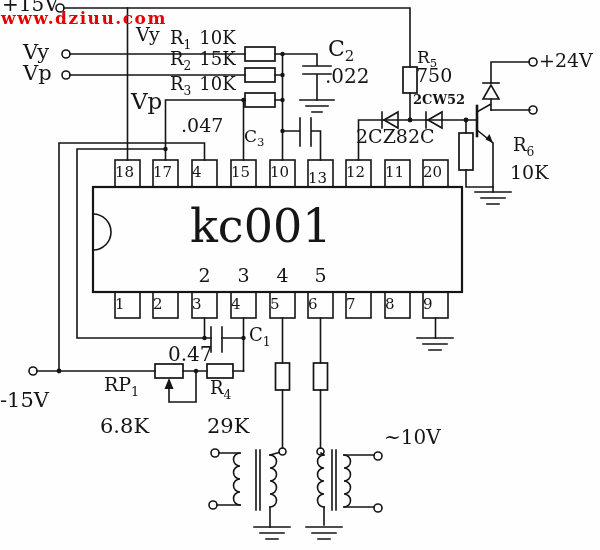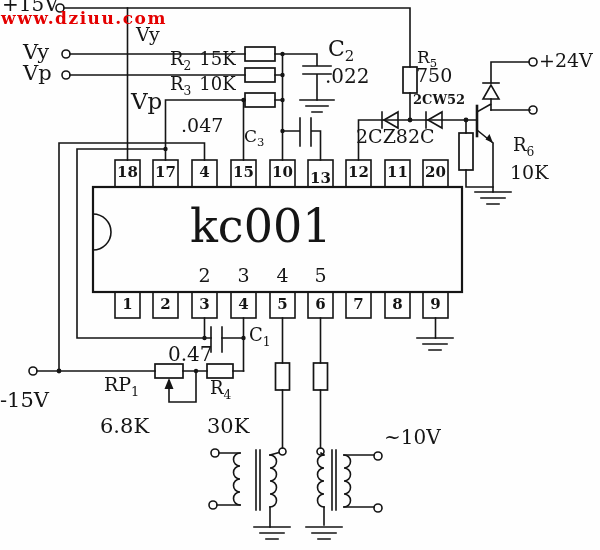--- a/index.html
+++ b/index.html
@@ -2,21 +2,21 @@
 <html><head>
 <meta charset="utf-8">
 <style>
   html,body{margin:0;padding:0;background:#fff;}
   #stage{position:relative;width:600px;height:550px;background:#fefefe;overflow:hidden;
          font-family:"DejaVu Serif", serif;color:#151515;}
   #stage svg{position:absolute;left:0;top:0;}
   .lbl{position:absolute;white-space:nowrap;line-height:1.05;color:#151515;}
   .lbl sub{font-size:68%;}
   .lbl .val{margin-left:8px;}
-  .pin-num{position:absolute;width:25px;text-align:center;font-size:15px;font-weight:bold;}
+  .pin-num{position:absolute;width:25px;font-size:15px;font-weight:normal;}
   .inner-num{position:absolute;width:25px;text-align:center;font-size:19px;}
   .watermark{position:absolute;font-family:"DejaVu Serif",serif;font-weight:bold;
              letter-spacing:1.5px;}
   .ic-name{position:absolute;text-align:left;}
 </style>
 </head>
 <body>
 
 <div id="stage">
 
@@ -162,20 +162,21 @@
 </svg>
 
 <div class="watermark" style="left:1px;top:8px;font-size:17px;color:#e40000">www.dziuu.com</div>
 
 <div class="lbl" style="left:2px;top:-6px;font-size:20px">+15V</div>
 <div class="lbl" style="left:23px;top:41px;font-size:21px">Vy</div>
 <div class="lbl" style="left:23px;top:62px;font-size:21px">Vp</div>
 <div class="lbl" style="left:136px;top:25px;font-size:19px">Vy</div>
 <div class="lbl" style="left:131px;top:89px;font-size:23px">Vp</div>
 
+<div class="lbl" style="left:170px;top:29px;font-size:18px"><span>R</span><sub>1</sub><span class="val">10K</span></div>
 <div class="lbl" style="left:170px;top:50px;font-size:18px"><span>R</span><sub>2</sub><span class="val">15K</span></div>
 <div class="lbl" style="left:170px;top:75px;font-size:18px"><span>R</span><sub>3</sub><span class="val">10K</span></div>
 
 <div class="lbl" style="left:181px;top:116px;font-size:19px">.047</div>
 <div class="lbl" style="left:244px;top:128px;font-size:17px"><span>C</span><sub>3</sub></div>
 <div class="lbl" style="left:328px;top:37px;font-size:22px"><span>C</span><sub>2</sub></div>
 <div class="lbl" style="left:325px;top:66px;font-size:20px">.022</div>
 
 <div class="lbl" style="left:417px;top:49px;font-size:17px"><span>R</span><sub>5</sub></div>
 <div class="lbl" style="left:416px;top:66px;font-size:19px">750</div>
@@ -184,21 +185,21 @@
 <div class="lbl" style="left:539px;top:51px;font-size:19px">+24V</div>
 <div class="lbl" style="left:513px;top:136px;font-size:18px"><span>R</span><sub>6</sub></div>
 <div class="lbl" style="left:510px;top:163px;font-size:19px">10K</div>
 
 <div class="lbl" style="left:0px;top:389px;font-size:21px">-15V</div>
 <div class="lbl" style="left:104px;top:375px;font-size:19px"><span>RP</span><sub>1</sub></div>
 <div class="lbl" style="left:100px;top:415px;font-size:21px">6.8K</div>
 <div class="lbl" style="left:168px;top:344px;font-size:20px">0.47</div>
 <div class="lbl" style="left:249px;top:326px;font-size:18px"><span>C</span><sub>1</sub></div>
 <div class="lbl" style="left:210px;top:379px;font-size:18px"><span>R</span><sub>4</sub></div>
-<div class="lbl" style="left:207px;top:415px;font-size:21px">30K</div>
+<div class="lbl" style="left:207px;top:415px;font-size:21px">29K</div>
 <div class="lbl" style="left:384px;top:427px;font-size:20px">~10V</div>
 
 <div class="ic-name" style="left:190px;top:199px;width:180px;font-size:46px">kc001</div>
 
 <div class="pin-num" style="left:115px;top:163px">18</div>
 <div class="pin-num" style="left:153px;top:163px">17</div>
 <div class="pin-num" style="left:192px;top:163px">4</div>
 <div class="pin-num" style="left:231px;top:163px">15</div>
 <div class="pin-num" style="left:270px;top:163px">10</div>
 <div class="pin-num" style="left:308px;top:169px">13</div>

